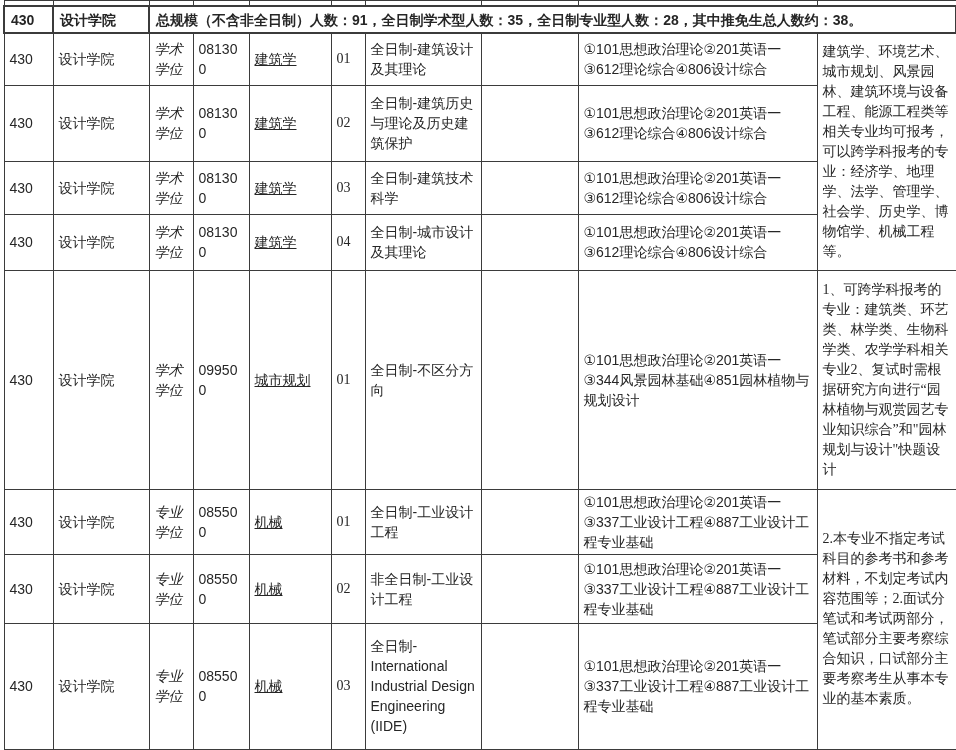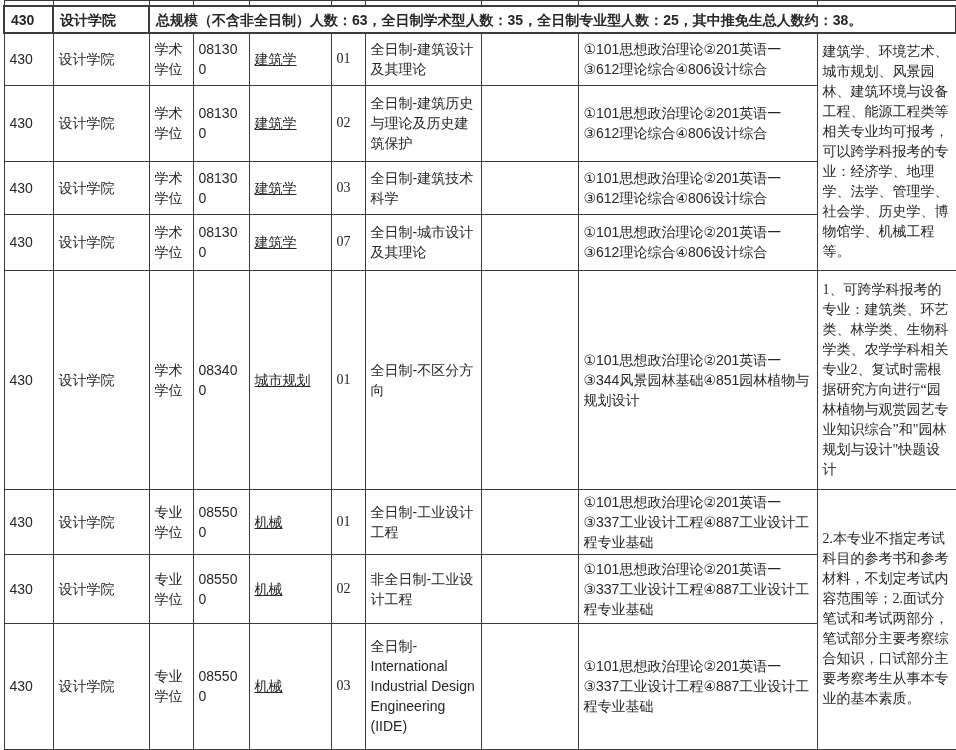--- a/index.html
+++ b/index.html
@@ -38,21 +38,21 @@
   tr.summary-row td {
     border-width: 2px;
     font-weight: 700;
     height: 23px;
     padding: 1px 6px;
     white-space: nowrap;
   }
   
   td.c-code     { padding: 2px 5px; }
   td.c-school   { padding: 2px 6px; }
-  td.c-degree   { padding: 2px 6px; }
+  td.c-degree   { padding: 2px 6px; font-style: italic; }
   td.c-majcode  { padding: 2px 1px 2px 4px; letter-spacing: 0; }
   td.c-major    { padding: 2px 7px 2px 6px; text-decoration: underline; }
   td.c-dirno    { padding: 2px 4px; font-family: Liberation Serif, serif; }
   td.c-dir      { padding: 2px 4px; margin-top: 28px; }
   td.c-blank    { padding: 2px 4px; }
   td.c-exam     { padding: 2px 4px; margin-left: 12px; }
   td.c-remark   { padding: 2px 6px; font-family: Liberation Serif, serif; }
 
   tr.r1 { height: 52px; }
   tr.r2 { height: 76px; }
@@ -90,21 +90,21 @@
         <td></td>
     <td></td>
         <td></td>
     <td></td>
         <td></td>
   </tr>
 
   <tr class="summary-row">
     <td class="c-code">430</td>
     <td class="c-school">设计学院</td>
-    <td colspan="8">总规模（不含非全日制）人数：63，全日制学术型人数：35，全日制专业型人数：25，其中推免生总人数约：38。</td>
+    <td colspan="8">总规模（不含非全日制）人数：91，全日制学术型人数：35，全日制专业型人数：28，其中推免生总人数约：38。</td>
   </tr>
 
   <tr class="r1">
     <td class="c-code">430</td>
     <td class="c-school">设计学院</td>
     <td class="c-degree">学术学位</td>
     <td class="c-majcode">081300</td>
     <td class="c-major">建筑学</td>
     <td class="c-dirno">01</td>
     <td class="c-dir">全日制-建筑设计及其理论</td>
@@ -136,31 +136,31 @@
     <td class="c-blank"></td>
     <td class="c-exam">①101思想政治理论②201英语一③612理论综合④806设计综合</td>
   </tr>
 
   <tr class="r4">
     <td class="c-code">430</td>
     <td class="c-school">设计学院</td>
     <td class="c-degree">学术学位</td>
     <td class="c-majcode">081300</td>
     <td class="c-major">建筑学</td>
-    <td class="c-dirno">07</td>
+    <td class="c-dirno">04</td>
     <td class="c-dir">全日制-城市设计及其理论</td>
     <td class="c-blank"></td>
     <td class="c-exam">①101思想政治理论②201英语一③612理论综合④806设计综合</td>
   </tr>
 
   <tr class="r5">
     <td class="c-code">430</td>
     <td class="c-school">设计学院</td>
     <td class="c-degree">学术学位</td>
-    <td class="c-majcode">083400</td>
+    <td class="c-majcode">099500</td>
     <td class="c-major">城市规划</td>
     <td class="c-dirno">01</td>
     <td class="c-dir">全日制-不区分方向</td>
     <td class="c-blank"></td>
     <td class="c-exam">①101思想政治理论②201英语一③344风景园林基础④851园林植物与规划设计</td>
     <td class="c-remark">1、可跨学科报考的专业：建筑类、环艺类、林学类、生物科学类、农学学科相关专业2、复试时需根据研究方向进行“园林植物与观赏园艺专业知识综合”和"园林规划与设计"快题设计</td>
   </tr>
 
   <tr class="r6">
     <td class="c-code">430</td>

